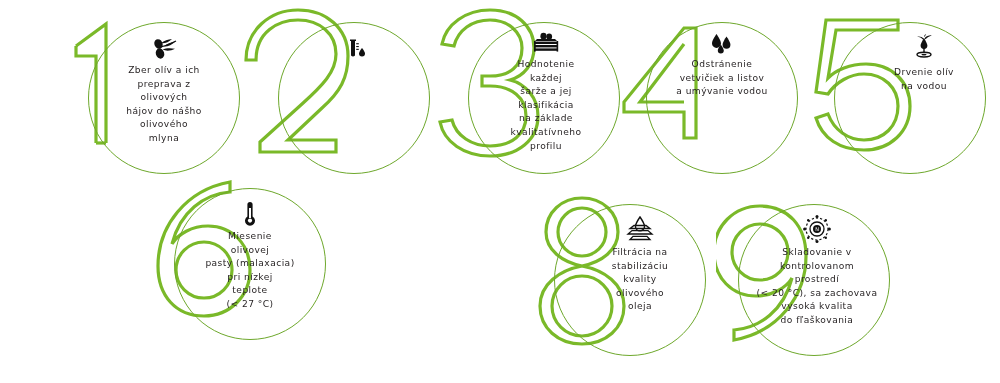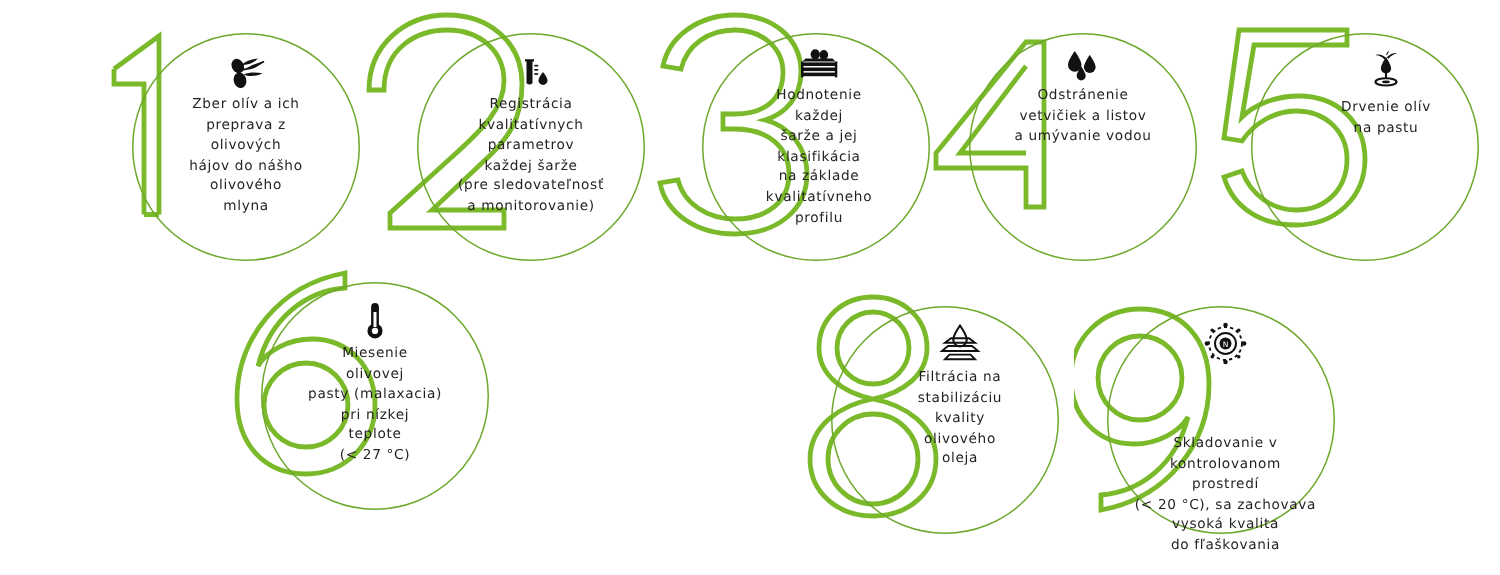--- a/index.html
+++ b/index.html
@@ -111,26 +111,20 @@
     </svg>
     <div class="step-circle" style="left:34px; top:14px; width:152px; height:152px; border:1.7px solid #6EA82C;"></div>
     <div class="step-body" style="left:28px; top:30px; width:164px;">
       <svg class="step-icon" width="24" height="24" viewBox="0 0 24 24">
         <path d="M8 1.5 L14 1.5 L14 3 L13 3 L13 17.5 A3 3 0 0 1 9 17.5 L9 3 L8 3 Z" fill="#111111"></path>
         <rect x="14.2" y="5.2" width="2.6" height="1.1" fill="#111111"></rect>
         <rect x="14.2" y="8" width="2.6" height="1.1" fill="#111111"></rect>
         <rect x="14.2" y="10.8" width="2.6" height="1.1" fill="#111111"></rect>
         <path d="M20 10 C20 10 17 13.6 17 15.6 A3 3 0 0 0 23 15.6 C23 13.6 20 10 20 10 Z" fill="#111111"></path>
       </svg>
-      <div class="step-text">Registrácia
-kvalitatívnych
-parametrov
-každej šarže
-(pre sledovateľnosť
-a monitorovanie)</div>
     </div>
   </div>
 
   <div class="step" id="step-4">
     <svg class="step-numeral" viewBox="0 0 200 185">
       <path d="M74 20 L74 130 L62 130 L62 104 L2 104 L2 94 L62 20 Z" fill="none" stroke="#7AB929" stroke-width="3.2"></path>
       <path d="M62 36 L18 94 L62 94" fill="none" stroke="#7AB929" stroke-width="3.2"></path>
     </svg>
     <div class="step-circle" style="left:24px; top:14px; width:152px; height:152px; border:1.7px solid #6EA82C;"></div>
     <div class="step-body" style="left:14px; top:24px; width:172px;">
@@ -186,21 +180,21 @@
       <svg class="step-icon" width="26" height="30" viewBox="0 0 26 30">
         <path d="M13 4 C13 4 9.6 9.2 9.6 11.6 A3.4 3.4 0 0 0 16.4 11.6 C16.4 9.2 13 4 13 4 Z" fill="#111111"></path>
         <path d="M12.8 4.4 C10.8 2.6 8.4 2 6 2.6 C8.6 3 10.6 4 12 5.6 Z" fill="#111111"></path>
         <path d="M13.6 4.2 C15.4 2.2 18 1.2 20.6 1.4 C18.2 2.2 16.2 3.4 14.6 5.2 Z" fill="#111111"></path>
         <path d="M13.2 2.6 C13.2 1.4 14 0.4 15.2 0 C14.6 1 14 1.8 13.8 2.8 Z" fill="#111111"></path>
         <path d="M13 13 L13 18.5" stroke="#111111" stroke-width="1.4"></path>
         <ellipse cx="13" cy="20.6" rx="7" ry="2.4" fill="none" stroke="#111111" stroke-width="1.4"></ellipse>
         <ellipse cx="13" cy="20.6" rx="2.6" ry="0.9" fill="#111111"></ellipse>
       </svg>
       <div class="step-text">Drvenie olív
-na pastu</div>
+na vodou</div>
     </div>
   </div>
 
   <div class="step" id="step-6">
     <svg class="step-numeral" viewBox="0 0 200 185">
       <path d="M82 12 C56 14 32 32 24 64 C30 54 44 46 60 46 C84 46 102 64 102 90
                C102 116 82 136 56 136 C28 136 10 116 10 86 C10 46 38 10 82 2 Z" fill="none" stroke="#7AB929" stroke-width="3.2"></path>
       <circle cx="56" cy="90" r="28" fill="none" stroke="#7AB929" stroke-width="3.2"></circle>
     </svg>
     <div class="step-circle" style="left:26px; top:8px; width:152px; height:152px; border:1.7px solid #6EA82C;"></div>
@@ -244,21 +238,21 @@
     </div>
   </div>
 
   <div class="step" id="step-9">
     <svg class="step-numeral" viewBox="0 0 200 185">
       <path d="M18 134 C44 132 68 114 76 82 C70 92 56 100 40 100 C16 100 -2 82 -2 56
                C-2 30 18 10 44 10 C72 10 90 30 90 60 C90 100 62 136 18 144 Z" fill="none" stroke="#7AB929" stroke-width="3.2"></path>
       <circle cx="44" cy="56" r="28" fill="none" stroke="#7AB929" stroke-width="3.2"></circle>
     </svg>
     <div class="step-circle" style="left:22px; top:8px; width:152px; height:152px; border:1.7px solid #6EA82C;"></div>
-    <div class="step-body" style="left:8px; top:18px; width:186px;gap:44px;">
+    <div class="step-body" style="left:8px; top:18px; width:186px;">
       <svg class="step-icon" width="30" height="30" viewBox="0 0 30 30">
         <circle cx="15" cy="15" r="11" fill="none" stroke="#111111" stroke-width="1.2" stroke-dasharray="2.2 2"></circle>
         <circle cx="15" cy="15" r="7" fill="none" stroke="#111111" stroke-width="1.3"></circle>
         <circle cx="15" cy="15" r="4" fill="#111111"></circle>
         <text x="15" y="17.2" font-size="5" fill="#ffffff" text-anchor="middle" font-family="'DejaVu Sans', sans-serif">N</text>
         <circle cx="15" cy="2.6" r="1.5" fill="#111111"></circle>
         <circle cx="27.4" cy="15" r="1.5" fill="#111111"></circle>
         <circle cx="15" cy="27.4" r="1.5" fill="#111111"></circle>
         <circle cx="2.6" cy="15" r="1.5" fill="#111111"></circle>
         <circle cx="23.8" cy="6.2" r="1.2" fill="#111111"></circle>

